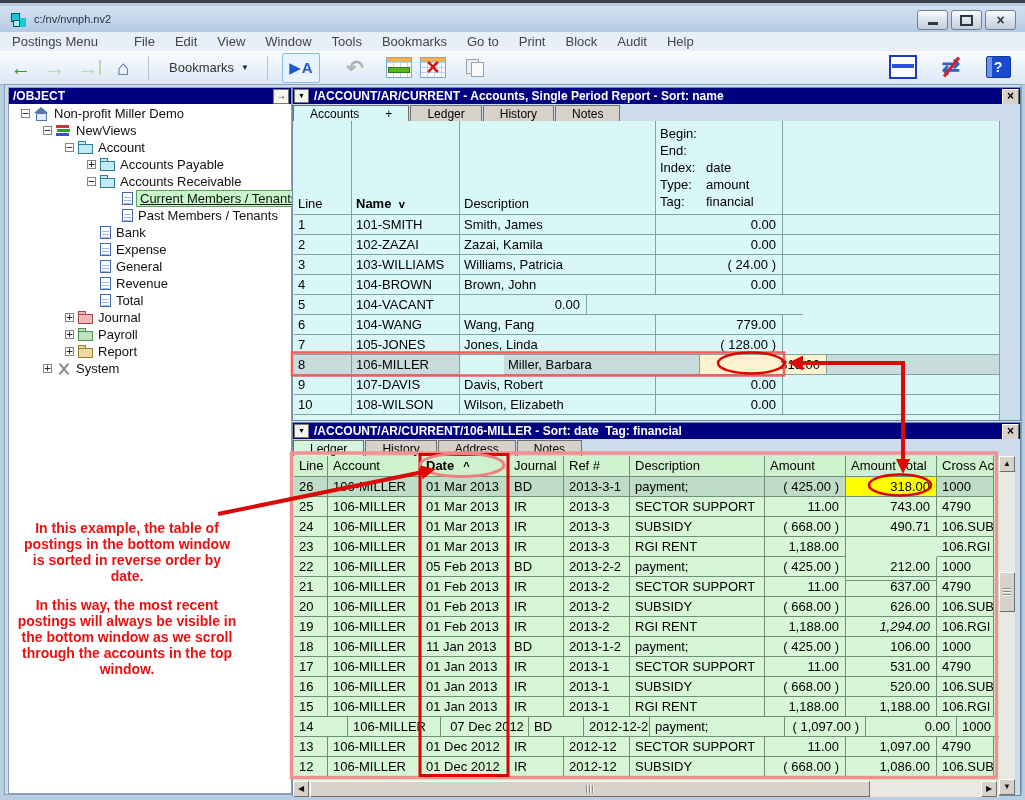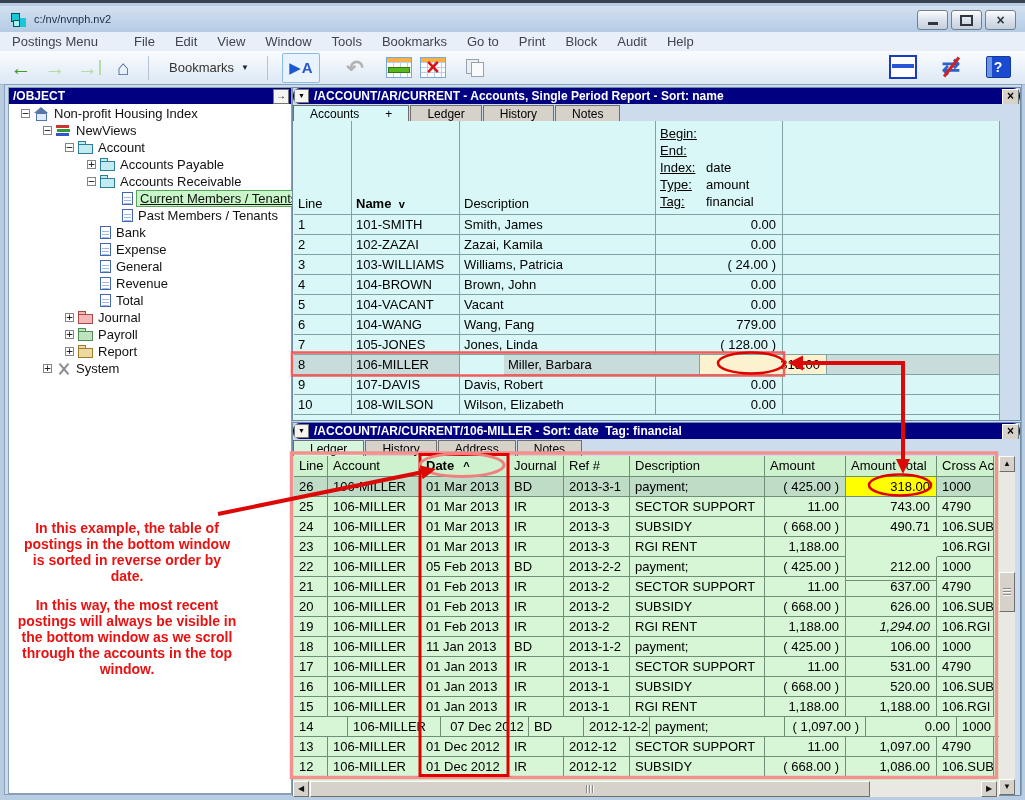--- a/index.html
+++ b/index.html
@@ -84,37 +84,37 @@
   .tlabel.sel{background:#c9f6c9;border:1px solid #59a559;text-decoration:underline;padding:0 3px;}
 
   
   .ann{position:absolute;left:8px;top:432px;width:220px;text-align:center;color:#e81212;font-weight:bold;font-size:14px;line-height:16px;}
   .ann p{margin:0 0 13px 0;}
 
   
   .doc-panel{position:absolute;left:287px;width:729px;background:#ccdcec;border:1px solid #6e8ca6;box-sizing:border-box;}
   .top-panel{top:2px;height:334px;}
   .bottom-panel{top:337px;height:374px;}
-  .panel-title{position:absolute;left:0;top:0;right:0;height:16px;background:#000080;color:#fff;font-size:12px;font-weight:bold;display:flex;align-items:center;white-space:pre;overflow:hidden;border-radius:7px;}
+  .panel-title{position:absolute;left:0;top:0;right:0;height:16px;background:#000080;color:#fff;font-size:12px;font-weight:bold;display:flex;align-items:center;white-space:pre;overflow:hidden;}
   .pt-btn{flex:none;width:13px;height:12px;margin:0 5px 0 1px;background:#f4f4f0;border:1px solid #777;color:#000;font-size:7px;line-height:11px;text-align:center;}
   .pclose{position:absolute;right:1px;top:1px;width:15px;height:14px;background:#d6d2ca;border:1px solid;border-color:#fff #6f6f6f #6f6f6f #fff;color:#000;font-size:12px;font-weight:bold;line-height:13px;text-align:center;}
   .tabs{position:absolute;left:0;top:16px;right:0;height:17px;display:flex;align-items:flex-end;background:#ccdcec;}
   .tab{height:16px;border:1px solid #6f6f6f;border-bottom:none;background:#d6d2ca;font-size:12px;display:flex;align-items:center;padding:0 16px;margin-right:1px;color:#000;cursor:default;box-sizing:border-box;}
   .tab .suffix{margin-left:26px;}
   .top-panel .tab.active{background:#d9f7f7;}
   .bottom-panel .tab.active{background:#d5f6dc;}
 
   
   .tt{position:absolute;left:0;top:33px;width:706px;bottom:0;background:#d9f7f7;border-right:1px solid #7fa3a3;overflow:hidden;}
   .tt-header{position:absolute;left:1px;top:0;height:94px;display:flex;border-bottom:1px solid #7fa3a3;box-sizing:border-box;}
   .tt-col{box-sizing:border-box;border-right:1px solid #7fa3a3;display:flex;flex-direction:column;justify-content:flex-end;padding:0 0 3px 4px;font-size:13px;}
   .tt-col.nb{border-right:none;}
   .tt-col .bold{font-weight:bold;}
   .meta-line{display:flex;height:17px;align-items:center;font-size:13px;}
-  .meta-line .k{width:46px;text-decoration:underline;}
+  .meta-line .k{width:46px;}
   .tt-rows{position:absolute;left:1px;top:94px;}
   .trow{display:flex;height:20px;box-sizing:border-box;}
   .tcell{box-sizing:border-box;border-right:1px solid #7fa3a3;border-bottom:1px solid #7fa3a3;font-size:13px;line-height:19px;padding-left:4px;overflow:hidden;white-space:pre;}
   .tcell.num{text-align:right;padding-right:6px;padding-left:0;}
   .trow.sel .tcell{background:#c9dcdc;}
   .trow.sel .tcell.amt{background:#fcf2d0;}
 
   
   .bt{position:absolute;left:0;top:33px;width:706px;height:325px;background:#d6f6d6;overflow:hidden;}
   .bt-header{position:absolute;left:1px;top:0;height:21px;display:flex;}
@@ -228,21 +228,21 @@
 
     <div class="tree-panel">
       <div class="tree-header">
         <span>/OBJECT</span>
         <span class="th-btn">→</span>
       </div>
       <div class="tree-body" id="treeBody">
           <div class="tree-row" style="padding-left: 12px;">
             <span class="tbox">−</span>
             <span class="ti home"></span>
-            <span class="tlabel">Non-profit Housing Index</span>
+            <span class="tlabel">Non-profit Miller Demo</span>
           </div>
           <div class="tree-row" style="padding-left: 34px;">
             <span class="tbox">−</span>
             <span class="ti books"></span>
             <span class="tlabel">NewViews</span>
           </div>
           <div class="tree-row" style="padding-left: 56px;">
             <span class="tbox">−</span>
             <span class="ti folder-cyan"></span>
             <span class="tlabel">Account</span>
@@ -393,21 +393,20 @@
             <div class="trow">
               <div class="tcell" style="width: 58px;">4</div>
               <div class="tcell" style="width: 108px;">104-BROWN</div>
               <div class="tcell" style="width: 196px;">Brown, John</div>
               <div class="tcell num amt" style="width: 127px;">0.00</div>
               <div class="tcell" style="width: 216px; border-right: none;"></div>
             </div>
             <div class="trow">
               <div class="tcell" style="width: 58px;">5</div>
               <div class="tcell" style="width: 108px;">104-VACANT</div>
-              <div class="tcell" style="width: 196px;">Vacant</div>
               <div class="tcell num amt" style="width: 127px;">0.00</div>
               <div class="tcell" style="width: 216px; border-right: none;"></div>
             </div>
             <div class="trow">
               <div class="tcell" style="width: 58px;">6</div>
               <div class="tcell" style="width: 108px;">104-WANG</div>
               <div class="tcell" style="width: 196px;">Wang, Fang</div>
               <div class="tcell num amt" style="width: 127px;">779.00</div>
               <div class="tcell" style="width: 216px; border-right: none;"></div>
             </div>

